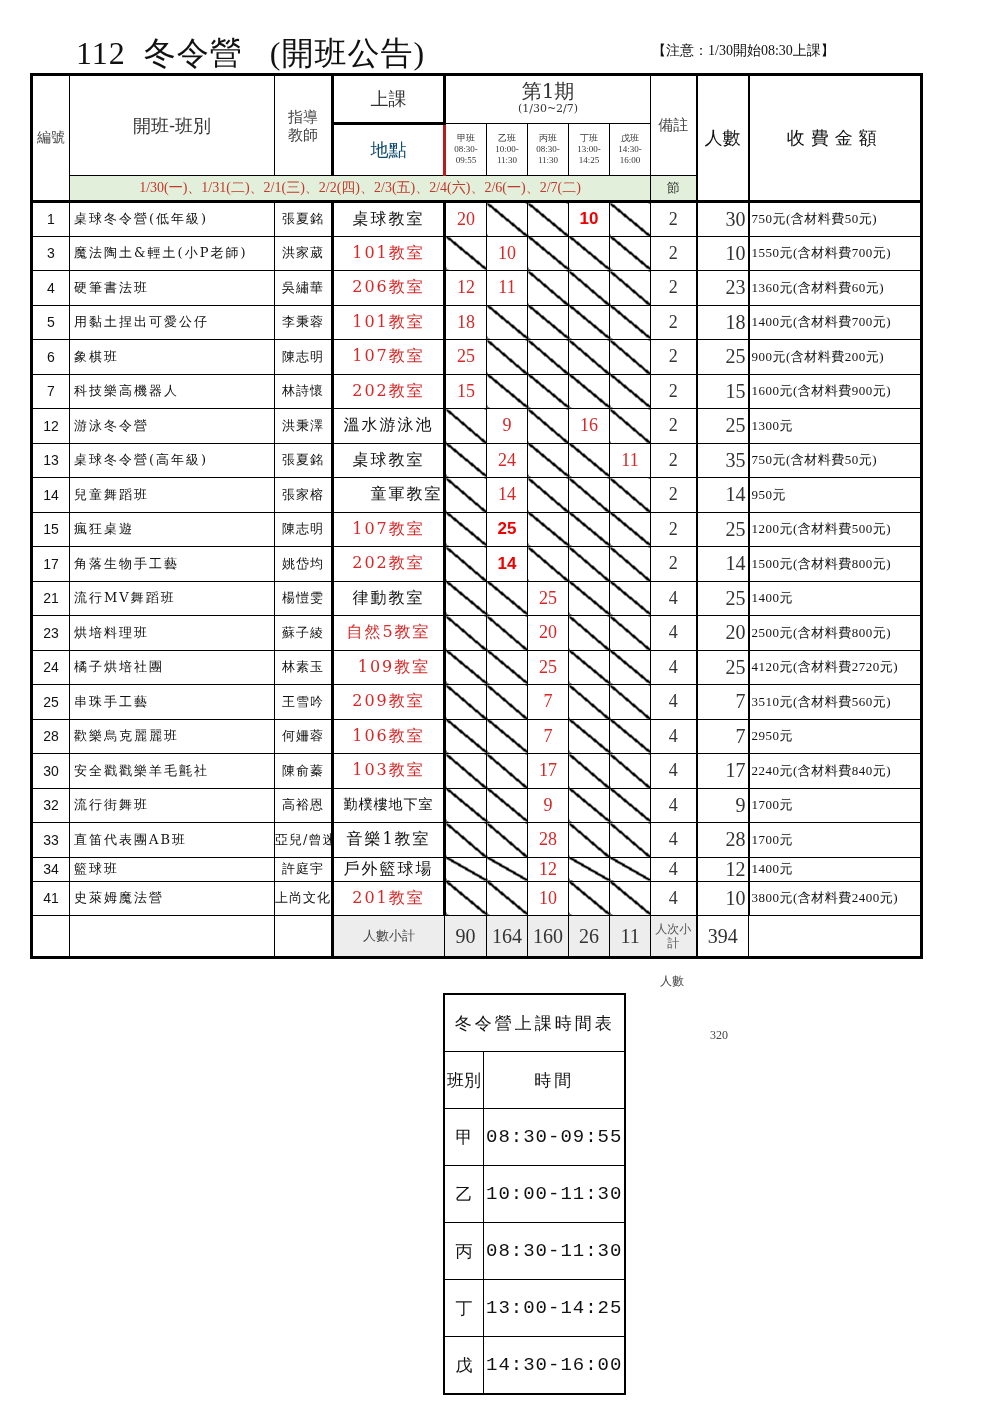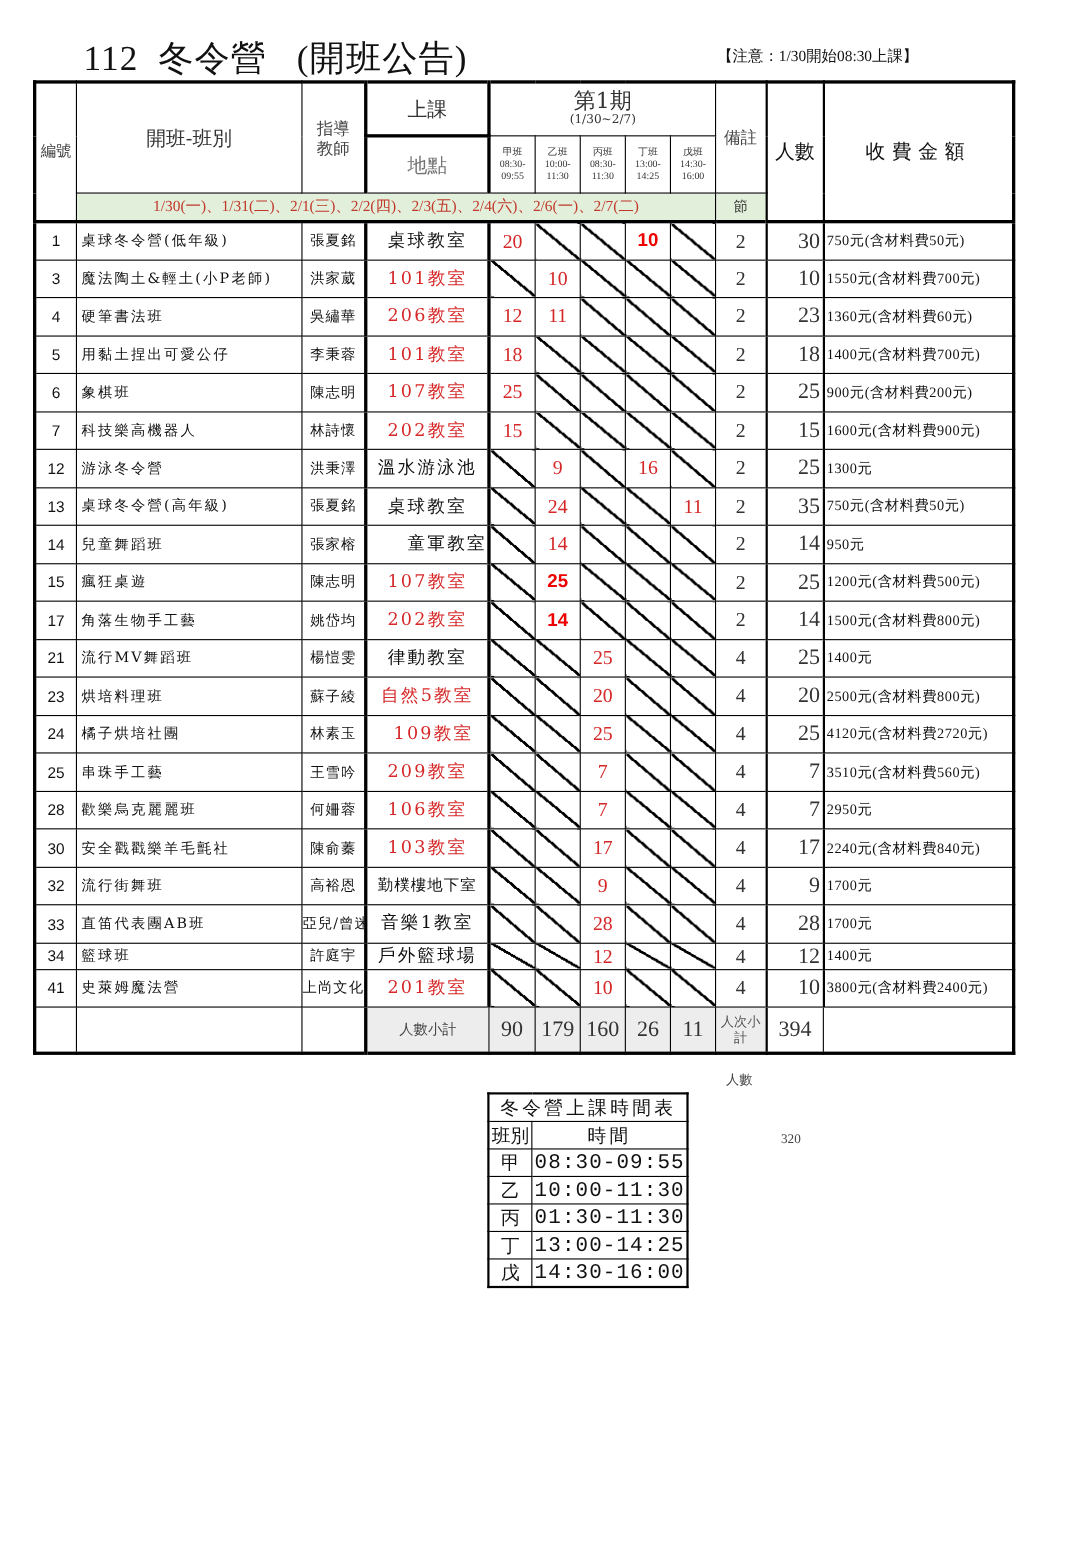--- a/index.html
+++ b/index.html
@@ -23,21 +23,21 @@
   td.slash { background:linear-gradient(to top right, transparent calc(50% - 1.2px), #000 calc(50% - 1.2px), #000 calc(50% + 1.2px), transparent calc(50% + 1.2px)); }
   td.sess { font-size:18px; font-family:"Liberation Serif",serif; color:#333; }
   td.count { font-size:20px; text-align:right !important; padding-right:2px !important; font-family:"Liberation Serif",serif; color:#333; }
   td.fee { text-align:left !important; padding-left:2px !important; font-size:13px; font-family:"Liberation Serif","DejaVu Serif",serif; white-space:normal !important; line-height:14px; letter-spacing:0.5px; }
   td.total-label { background:#ededed; font-size:13px; color:#444; }
   td.total { background:#ededed; font-size:20px; font-family:"Liberation Serif",serif; color:#333; }
   td.total-sub { background:#ededed; font-size:12px; line-height:14px; color:#555; white-space:normal !important;margin-left:13px; }
   .headcount { position:absolute; left:660px; top:973px; font-size:12px; color:#444; }
   .headcount-val { position:absolute; left:710px; top:1028px; font-size:12px; font-family:"Liberation Serif",serif; color:#444; }
   table.sched { position:absolute; left:443px; top:993px; border-collapse:collapse; border:2px solid #000; }
-  table.sched td { border:1.5px solid #000; text-align:center; padding:0 2px; height:24px; font-size:17px; }
+  table.sched td { border:1.5px solid #000; text-align:center; padding:16px 2px; height:24px; font-size:17px; }
   table.sched td.tt { font-family:"Liberation Mono","DejaVu Sans Mono",monospace; font-size:19px; letter-spacing:1px; }
   table.sched td.st { letter-spacing:3px; }
 </style>
 </head>
 <body>
 
 <div class="title">112  冬令營   (開班公告)</div>
 <div class="notice">【注意：1/30開始08:30上課】</div>
 
 <table class="main">
@@ -63,21 +63,21 @@
       <td class="h-big" style="border-bottom:3px solid #000;border-left:3px solid #000;border-right:3px solid #000;color:#333">上課</td>
       <td colspan="5" style="line-height:18px">
         <div style="font-size:20px;color:#333">第1期</div>
         <div style="font-size:11px;color:#333">(1/30~2/7)</div>
       </td>
       <td rowspan="2" style="font-size:15px;color:#444">備註</td>
       <td rowspan="3" class="h-big" style="border-bottom:3px solid #000;border-left:2px solid #000;border-right:2px solid #000">人數</td>
       <td rowspan="3" class="h-big" style="border-bottom:3px solid #000;letter-spacing:6px">收費金額</td>
     </tr>
     <tr style="height:52px" id="slot-header-row">
-      <td class="h-big" style="border-left:3px solid #000;border-right:3px solid #000000;color:#737373">地點</td>
+      <td class="h-big" style="border-left:3px solid #000;border-right:3px solid #b91c1c;color:#0c4a6e">地點</td>
     <td class="h-small">
           <div>甲班</div>
           <div>08:30-</div>
           <div>09:55</div>
         </td>
         <td class="h-small">
           <div>乙班</div>
           <div>10:00-</div>
           <div>11:30</div>
         </td>
@@ -398,21 +398,21 @@
         <td class="fee">3800元(含材料費2400元)</td>
       </tr>
     </tbody>
   <tbody>
     <tr style="height:42px">
       <td></td>
       <td></td>
       <td></td>
       <td class="total-label" style="border-left:3px solid #000">人數小計</td>
       <td class="total">90</td>
-      <td class="total">179</td>
+      <td class="total">164</td>
       <td class="total">160</td>
       <td class="total">26</td>
       <td class="total">11</td>
       <td class="total-sub">人次小計</td>
       <td class="total" style="background:#fff;text-align:center;border-left:2px solid #000">394</td>
       <td></td>
     </tr>
   </tbody>
 </table>
 
@@ -431,21 +431,21 @@
   <tr>
         <td>甲</td>
         <td class="tt">08:30-09:55</td>
       </tr>
       <tr>
         <td>乙</td>
         <td class="tt">10:00-11:30</td>
       </tr>
       <tr>
         <td>丙</td>
-        <td class="tt">01:30-11:30</td>
+        <td class="tt">08:30-11:30</td>
       </tr>
       <tr>
         <td>丁</td>
         <td class="tt">13:00-14:25</td>
       </tr>
       <tr>
         <td>戊</td>
         <td class="tt">14:30-16:00</td>
       </tr>
     </tbody>

